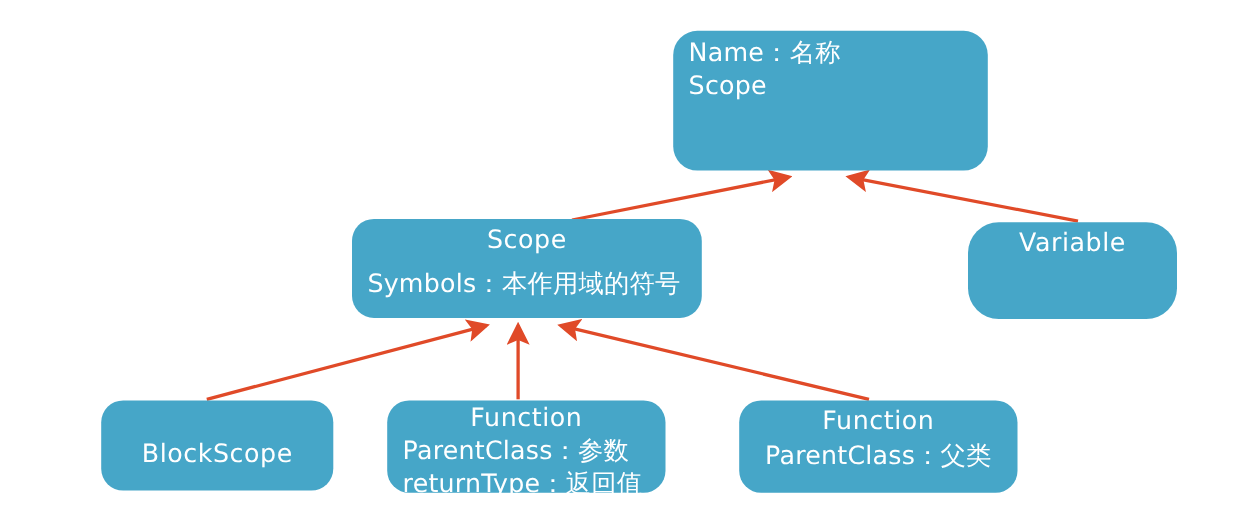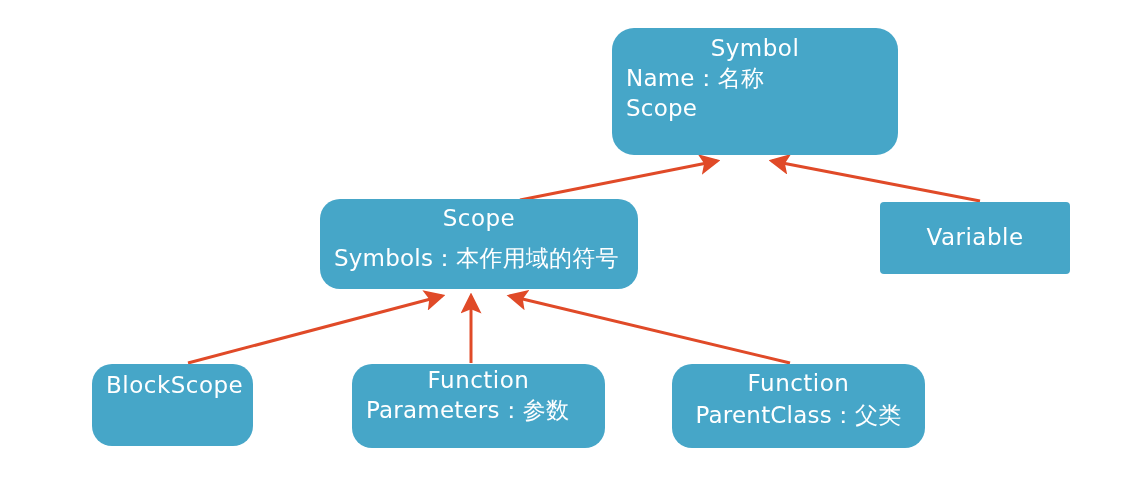--- a/index.html
+++ b/index.html
@@ -76,35 +76,36 @@
     padding-top: 4px;
   }
   #node-scope .node-body {
     margin-top: 10px;
     text-align: left;
   }
   #node-variable {
     left: 880px;
     top: 202px;
     width: 190px;
-    height: 72px;
-    border-radius: 4px;
-    padding-top: 20px;
+    height: 88px;
+    border-radius: 28px;
+    padding-top: 4px;
   }
   #node-variable .node-body {
     margin-top: 8px;
     text-align: center;
   }
   #node-blockscope {
     left: 92px;
     top: 364px;
-    width: 161px;
+    width: 211px;
     height: 82px;
     border-radius: 20px;
-    padding-top: 6px;
+    padding-top: 22px;
+    justify-content: center;
   }
   #node-function-1 {
     left: 352px;
     top: 364px;
     width: 253px;
     height: 84px;
     border-radius: 20px;
     padding-top: 1px;
   }
   #node-function-2 {
@@ -137,21 +138,20 @@
     <line x1="980" y1="201" x2="772" y2="161" stroke="#e04a28" stroke-width="3" marker-end="url(#ah)"></line>
 
     <line x1="188" y1="363" x2="442" y2="296" stroke="#e04a28" stroke-width="3" marker-end="url(#ah)"></line>
 
     <line x1="471" y1="363" x2="471" y2="296" stroke="#e04a28" stroke-width="3" marker-end="url(#ah)"></line>
 
     <line x1="790" y1="363" x2="510" y2="296" stroke="#e04a28" stroke-width="3" marker-end="url(#ah)"></line>
   </svg>
 
   <div class="node" id="node-symbol">
-    <div class="node-title">Symbol</div>
     <div class="node-body">
       <span class="line">Name：名称</span>
       <span class="line">Scope</span>
     </div>
   </div>
 
   <div class="node" id="node-scope">
     <div class="node-title">Scope</div>
     <div class="node-body">
       <span class="line">Symbols：本作用域的符号</span>
@@ -162,21 +162,22 @@
     <div class="node-title">Variable</div>
   </div>
 
   <div class="node" id="node-blockscope">
     <div class="node-title">BlockScope</div>
   </div>
 
   <div class="node" id="node-function-1">
     <div class="node-title">Function</div>
     <div class="node-body">
-      <span class="line">Parameters：参数</span>
+      <span class="line">ParentClass：参数</span>
+      <span class="line">returnType：返回值</span>
     </div>
   </div>
 
   <div class="node" id="node-function-2">
     <div class="node-title">Function</div>
     <div class="node-body">
       <span class="line">ParentClass：父类</span>
     </div>
   </div>
 

